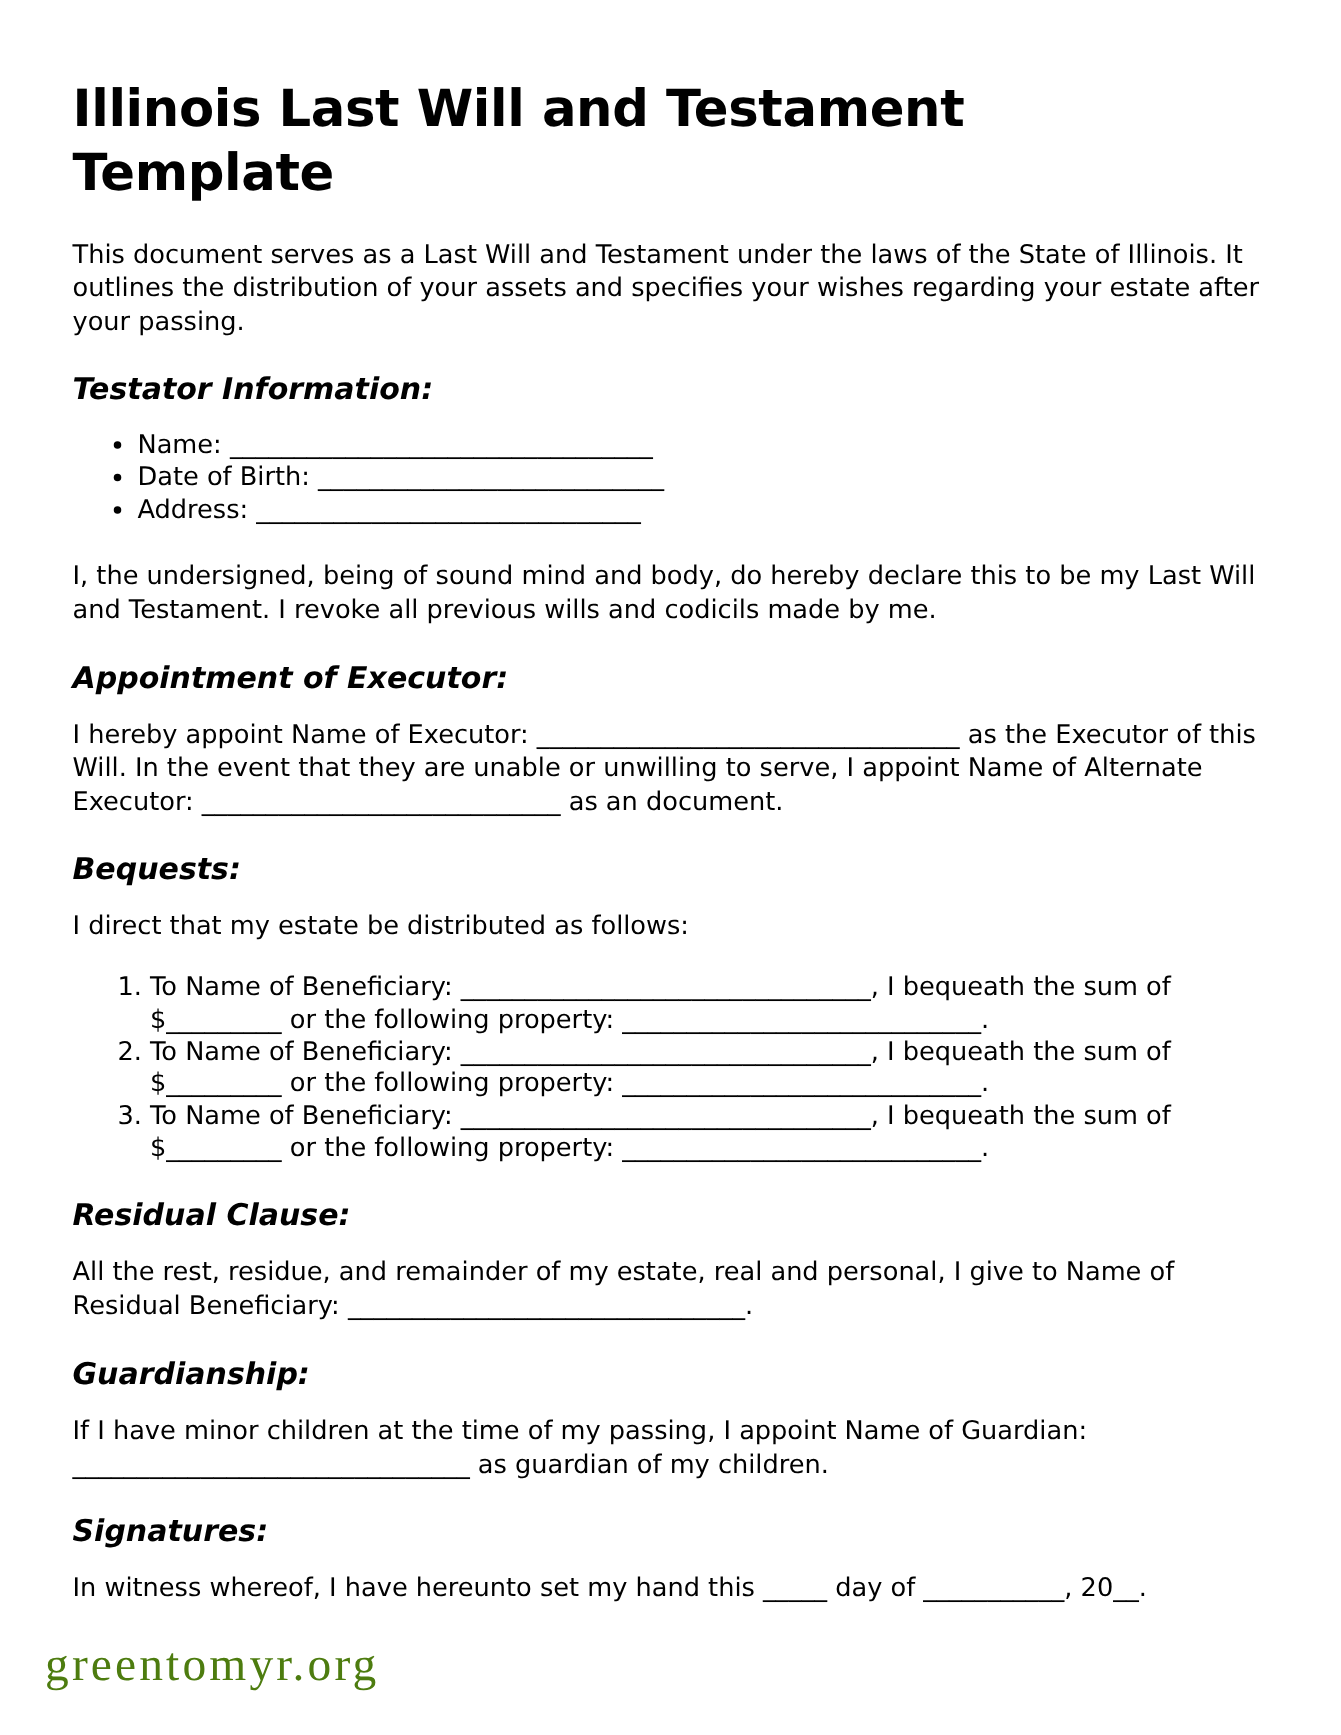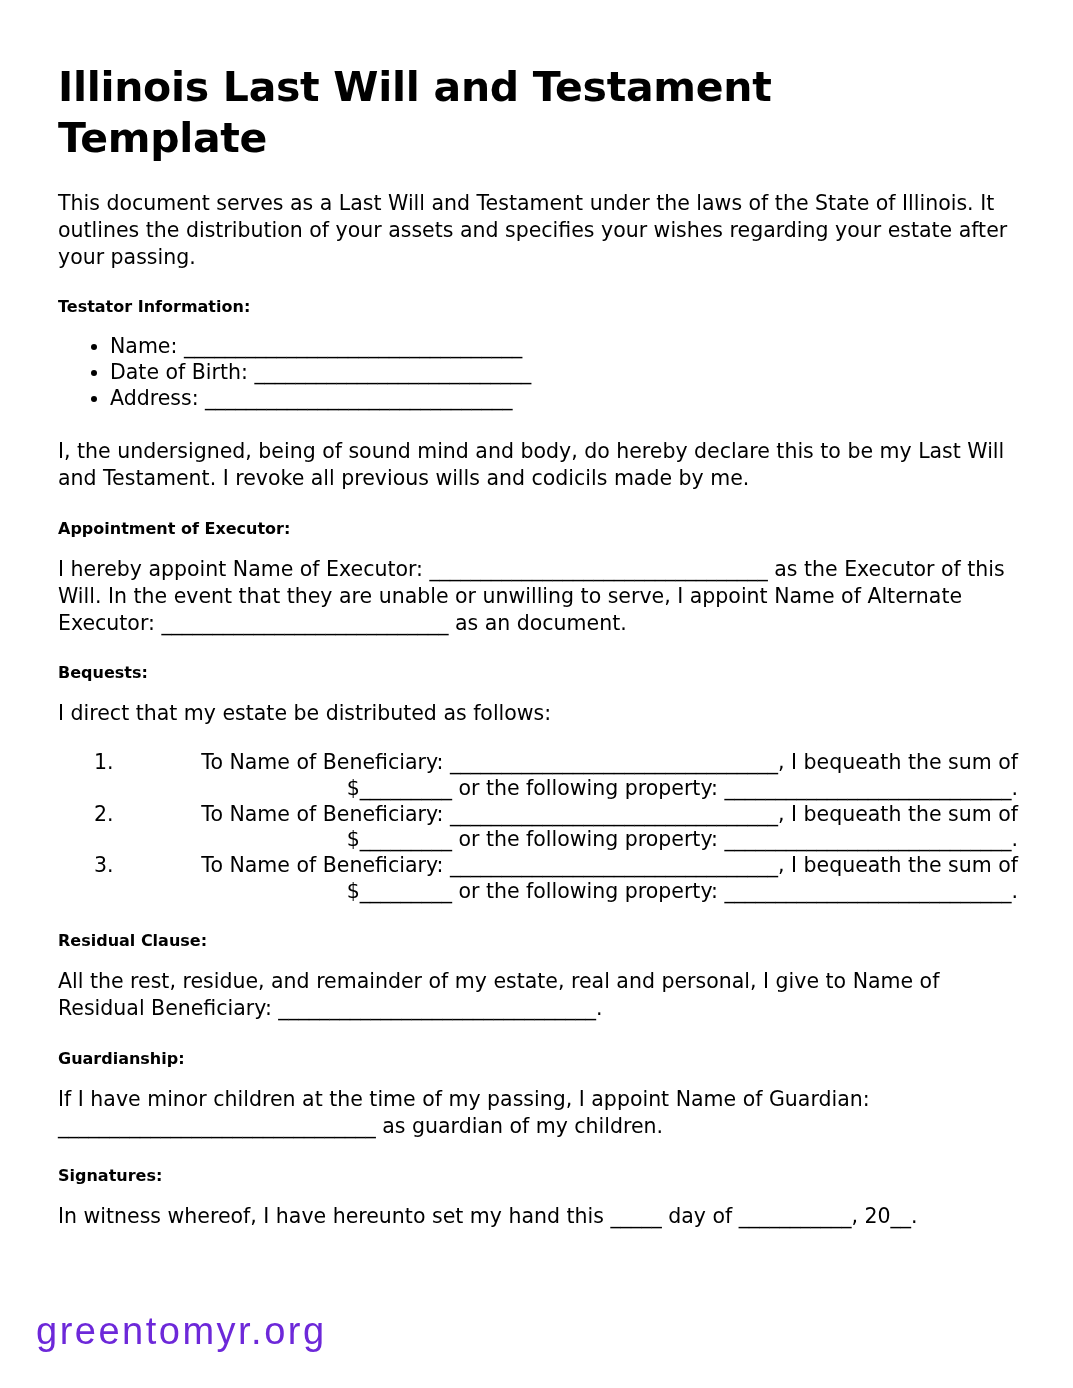--- a/index.html
+++ b/index.html
@@ -36,23 +36,24 @@
   }
 
   .intro {
     font-size: 20.5px;
     line-height: 1.33;
     margin: 0 0 26px 0;
     max-width: 962px;
   }
 
   .section-heading {
-    font-size: 16px;
+    font-size: 24px;
     font-weight: bold;
     margin: 0 0 18px 0;
+    font-style: italic;
   }
 
   .para {
     font-size: 20.5px;
     line-height: 1.33;
     margin: 0 0 26px 0;
     max-width: 962px;
   }
 
   .para.tight { margin-bottom: 22px; }
@@ -67,33 +68,33 @@
   ul.bullets li { margin: 0; padding: 0; }
 
   ol.bequests {
     list-style: decimal;
     margin: 0 0 26px 0;
     padding-left: 62px;
     font-size: 20.5px;
     line-height: 1.265;
     max-width: 960px;
   }
-  ol.bequests li { margin: 0 0 0 0; padding: 0; text-align: right; }
+  ol.bequests li { margin: 0 0 0 0; padding: 0; }
 
   b, .b { font-weight: normal; margin-top: 16px; }
 
   .blank { white-space: pre; }
 
   .watermark {
     position: absolute;
     left: 36px;
     top: 1310px;
-    font-family: Liberation Sans, sans-serif;
+    font-family: Liberation Serif, serif;
     font-size: 38px;
-    color: #6d28d9;
+    color: #4d7c0f;
     letter-spacing: 2.5px;
     white-space: pre;
   }
 </style>
 </head>
 <body>
 
 <div class="page">
 
   <h1 class="doc-title">Illinois Last Will and Testament Template</h1>

